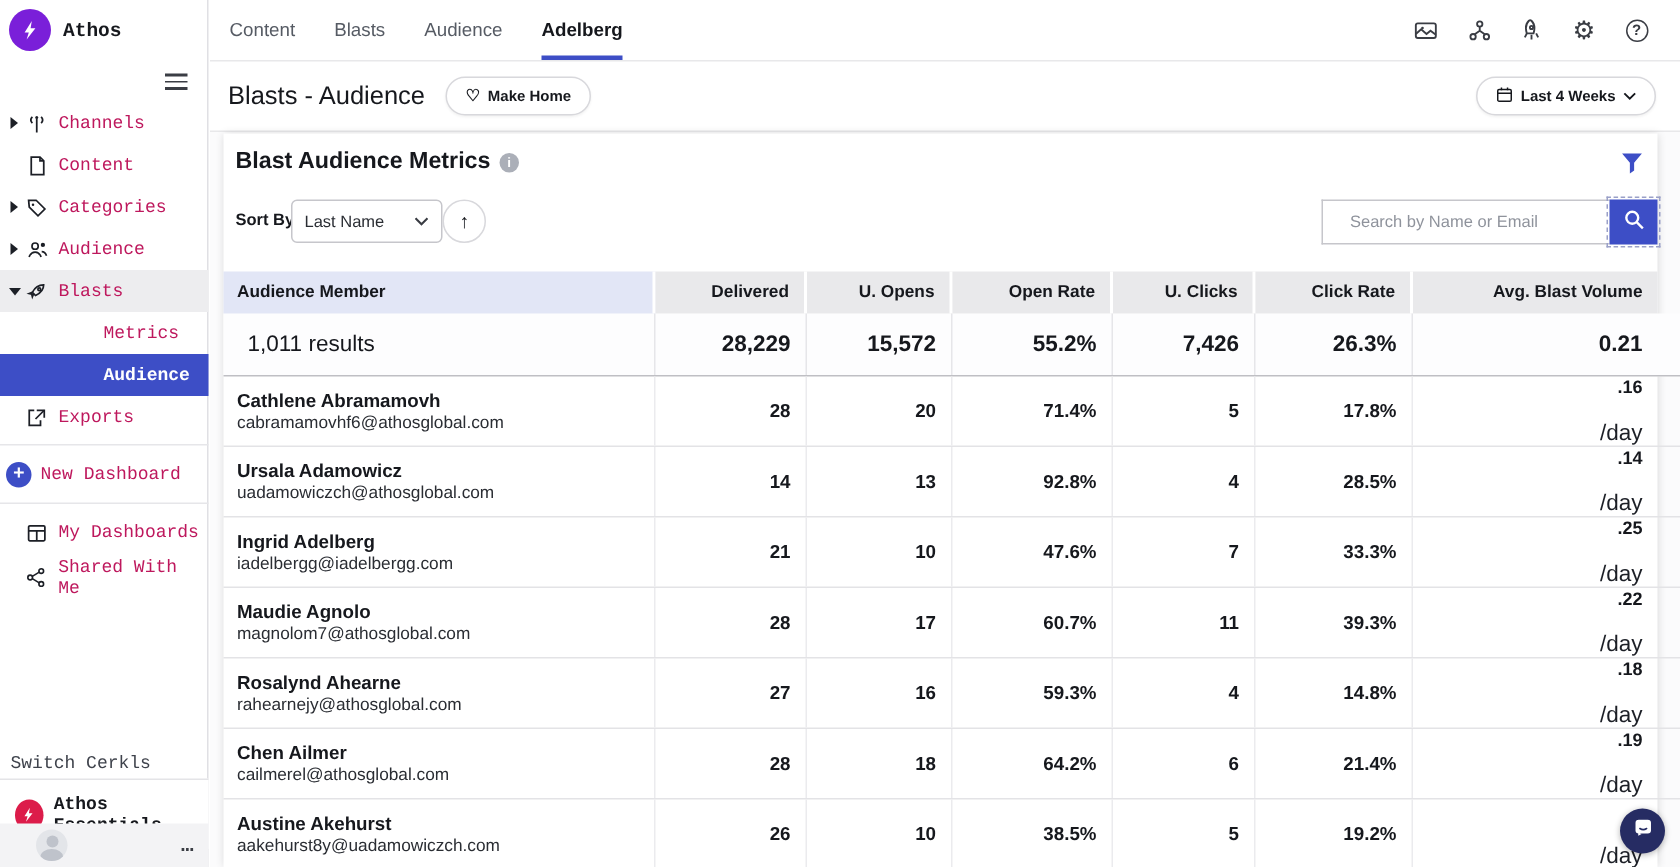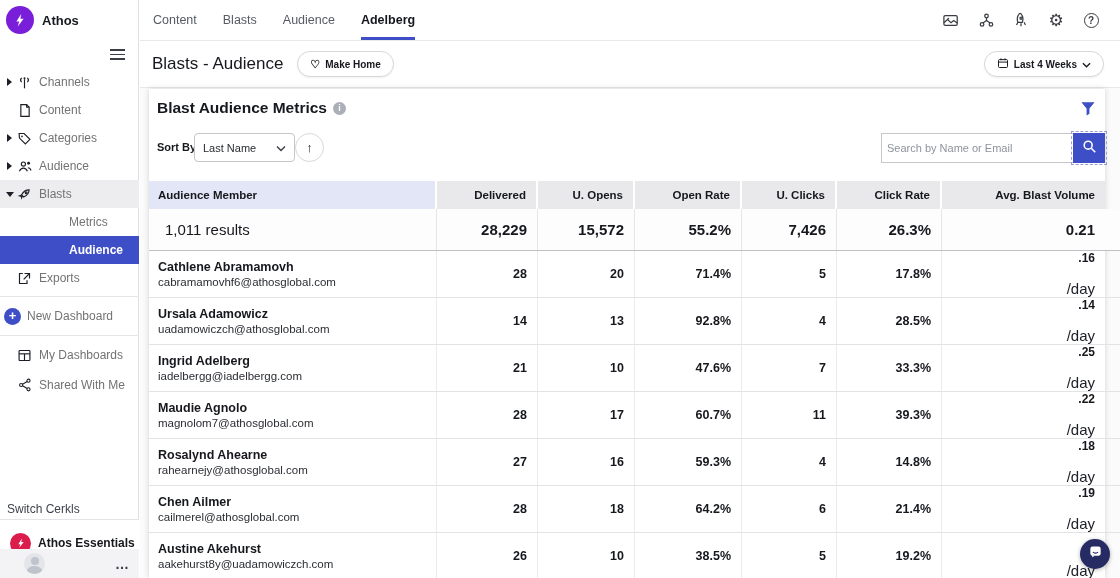--- a/index.html
+++ b/index.html
@@ -2,35 +2,35 @@
 <html><head>
 <meta charset="utf-8">
 <style>
   * { margin:0; padding:0; box-sizing:border-box; }
   html,body { width:1120px; height:578px; overflow:hidden; background:#fff;
     font-family:"Liberation Sans", sans-serif; color:#16181d; }
   .app { position:relative; width:1120px; height:578px; }
 
   
   .leftcol { position:absolute; left:0; top:0; width:139px; height:578px;
-    background:#fff; border-right:1px solid #e0e0e4; z-index:5; }
+    background:#fff; border-right:1px solid #e0e0e4; z-index:5;font-family:Liberation Mono, monospace; }
   .brand { position:absolute; left:6px; top:6px; display:flex; align-items:center; gap:8px; }
   .brand-logo { width:28px; height:28px; border-radius:50%; background:#7a1fd9;
     display:flex; align-items:center; justify-content:center; }
   .brand-name { font-weight:bold; font-size:13px; }
   .hamburger { position:absolute; right:13px; top:46px; width:15px; cursor:pointer; }
   .hamburger span { display:block; height:1.6px; background:#3a3d44; margin:3px 0; }
 
   .side-nav { position:absolute; left:0; top:68px; width:139px; }
   .side-item { height:28px; display:flex; align-items:center; font-size:12px; cursor:pointer; }
   .caret-box { width:9px; margin-left:5px; display:flex; justify-content:center; }
   .caret-r { width:0; height:0; border-top:4px solid transparent; border-bottom:4px solid transparent; border-left:5px solid #1c1f26; }
   .caret-d { width:0; height:0; border-left:4px solid transparent; border-right:4px solid transparent; border-top:5px solid #1c1f26; }
   .side-ic { width:17px; height:18px; margin-left:2px; display:flex; align-items:center; justify-content:center; color:#1c1f26; }
-  .side-label { margin-left:6px; color:#737373; }
+  .side-label { margin-left:6px; color:#be185d; }
   .side-item.group-open { background:#ededef; }
   .side-item.child .side-label { margin-left:69px; }
   .side-item.selected { background:#3d4ec6; }
   .side-item.selected .side-label { color:#fff; font-weight:bold; }
   .side-sep { border-top:1px solid #e6e6e9; margin:4px 0; }
   .plus-circle { width:17px; height:17px; border-radius:50%; background:#3d4ec6; color:#fff;
     font-size:13px; line-height:15px; text-align:center; margin-left:4px; font-weight:bold; }
   .switch-label { position:absolute; left:7px; top:502px; font-size:12px; color:#3f434c; }
   .org-row { position:absolute; left:0; top:519px; width:139px; height:48px; background:#fff;
     border-top:1px solid #e4e4e7; border-bottom:1px solid #e4e4e7;
@@ -84,21 +84,21 @@
   .controls { position:absolute; left:0; top:44px; width:956px; height:30px; }
   .sortby-label { position:absolute; left:8px; top:8px; font-size:11px; font-weight:bold; }
   .sort-select { position:absolute; left:45px; top:0; width:101px; height:29px; border:1px solid #c6c6cb;
     border-radius:4px; background:#fff; display:flex; align-items:center; font-size:11px; color:#2a2d33;
     padding:0 8px; cursor:pointer; }
   .sort-select .chev { margin-left:auto; }
   .sort-dir { position:absolute; left:146px; top:0; width:29px; height:29px; border:1px solid #d8d8dc;
     border-radius:50%; background:#fff; font-size:13px; display:flex; align-items:center; justify-content:center; cursor:pointer; }
   .search-wrap { position:absolute; left:732px; top:0; width:224px; height:30px; display:flex; }
   .search-input { flex:1; border:1px solid #c6c6cb; border-right:none; border-radius:0;
-    font-size:11px; padding:0 5px; color:#2a2d33; outline:none; font-family:"Liberation Sans", sans-serif; }
+    font-size:11px; padding:0 18px; color:#2a2d33; outline:none; font-family:"Liberation Sans", sans-serif; }
   .search-input::placeholder { color:#8f939c; }
   .search-btn { width:32px; height:30px; background:#3d4ec6; border:none; cursor:pointer;
     display:flex; align-items:center; justify-content:center; outline:1px dashed #9aa0c8; outline-offset:1px; }
 
   
   .table { position:absolute; left:0; top:92px; width:1040px; }
   .thead, .trow, .srow { display:grid; grid-template-columns:288px 101px 97px 107px 95px 105px 163px; }
   .th { background:#e9e9eb; height:28px; display:flex; align-items:center; justify-content:flex-end;
     font-size:11.5px; font-weight:bold; padding-right:10px; border-right:2px solid #fff; }
   .th.member { background:#e2e6f6; justify-content:flex-start; padding-left:9px; }

